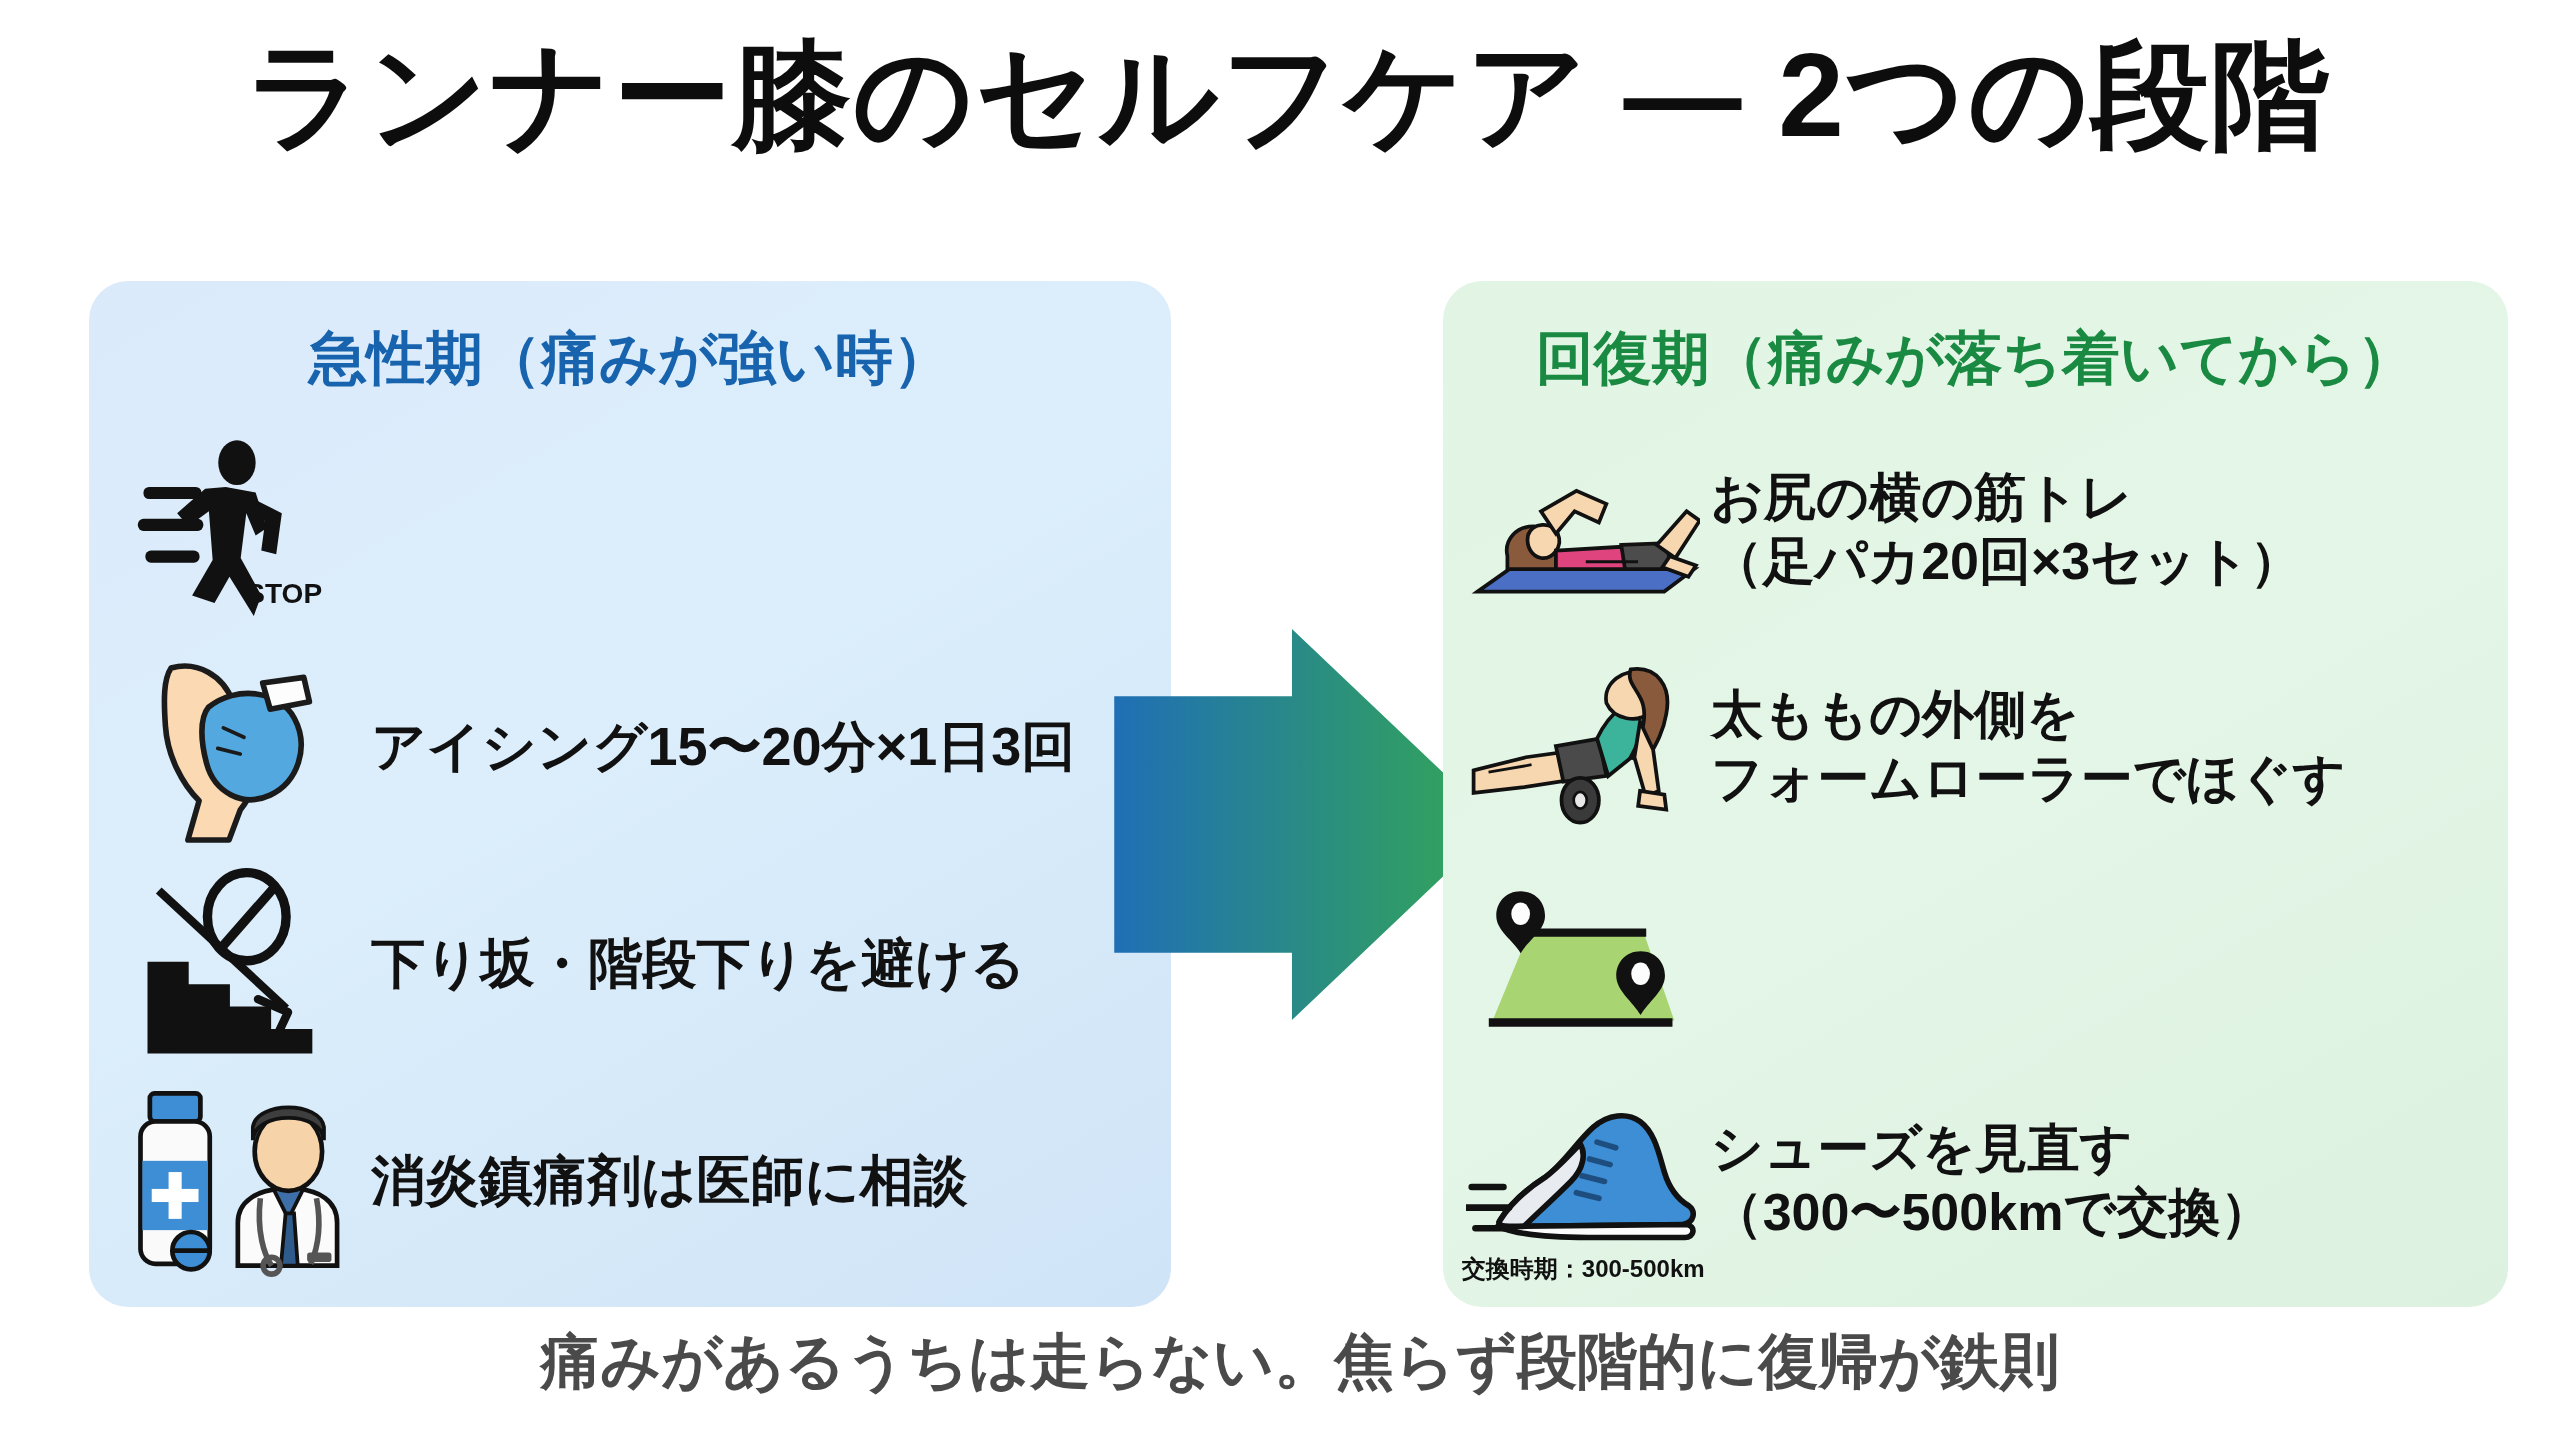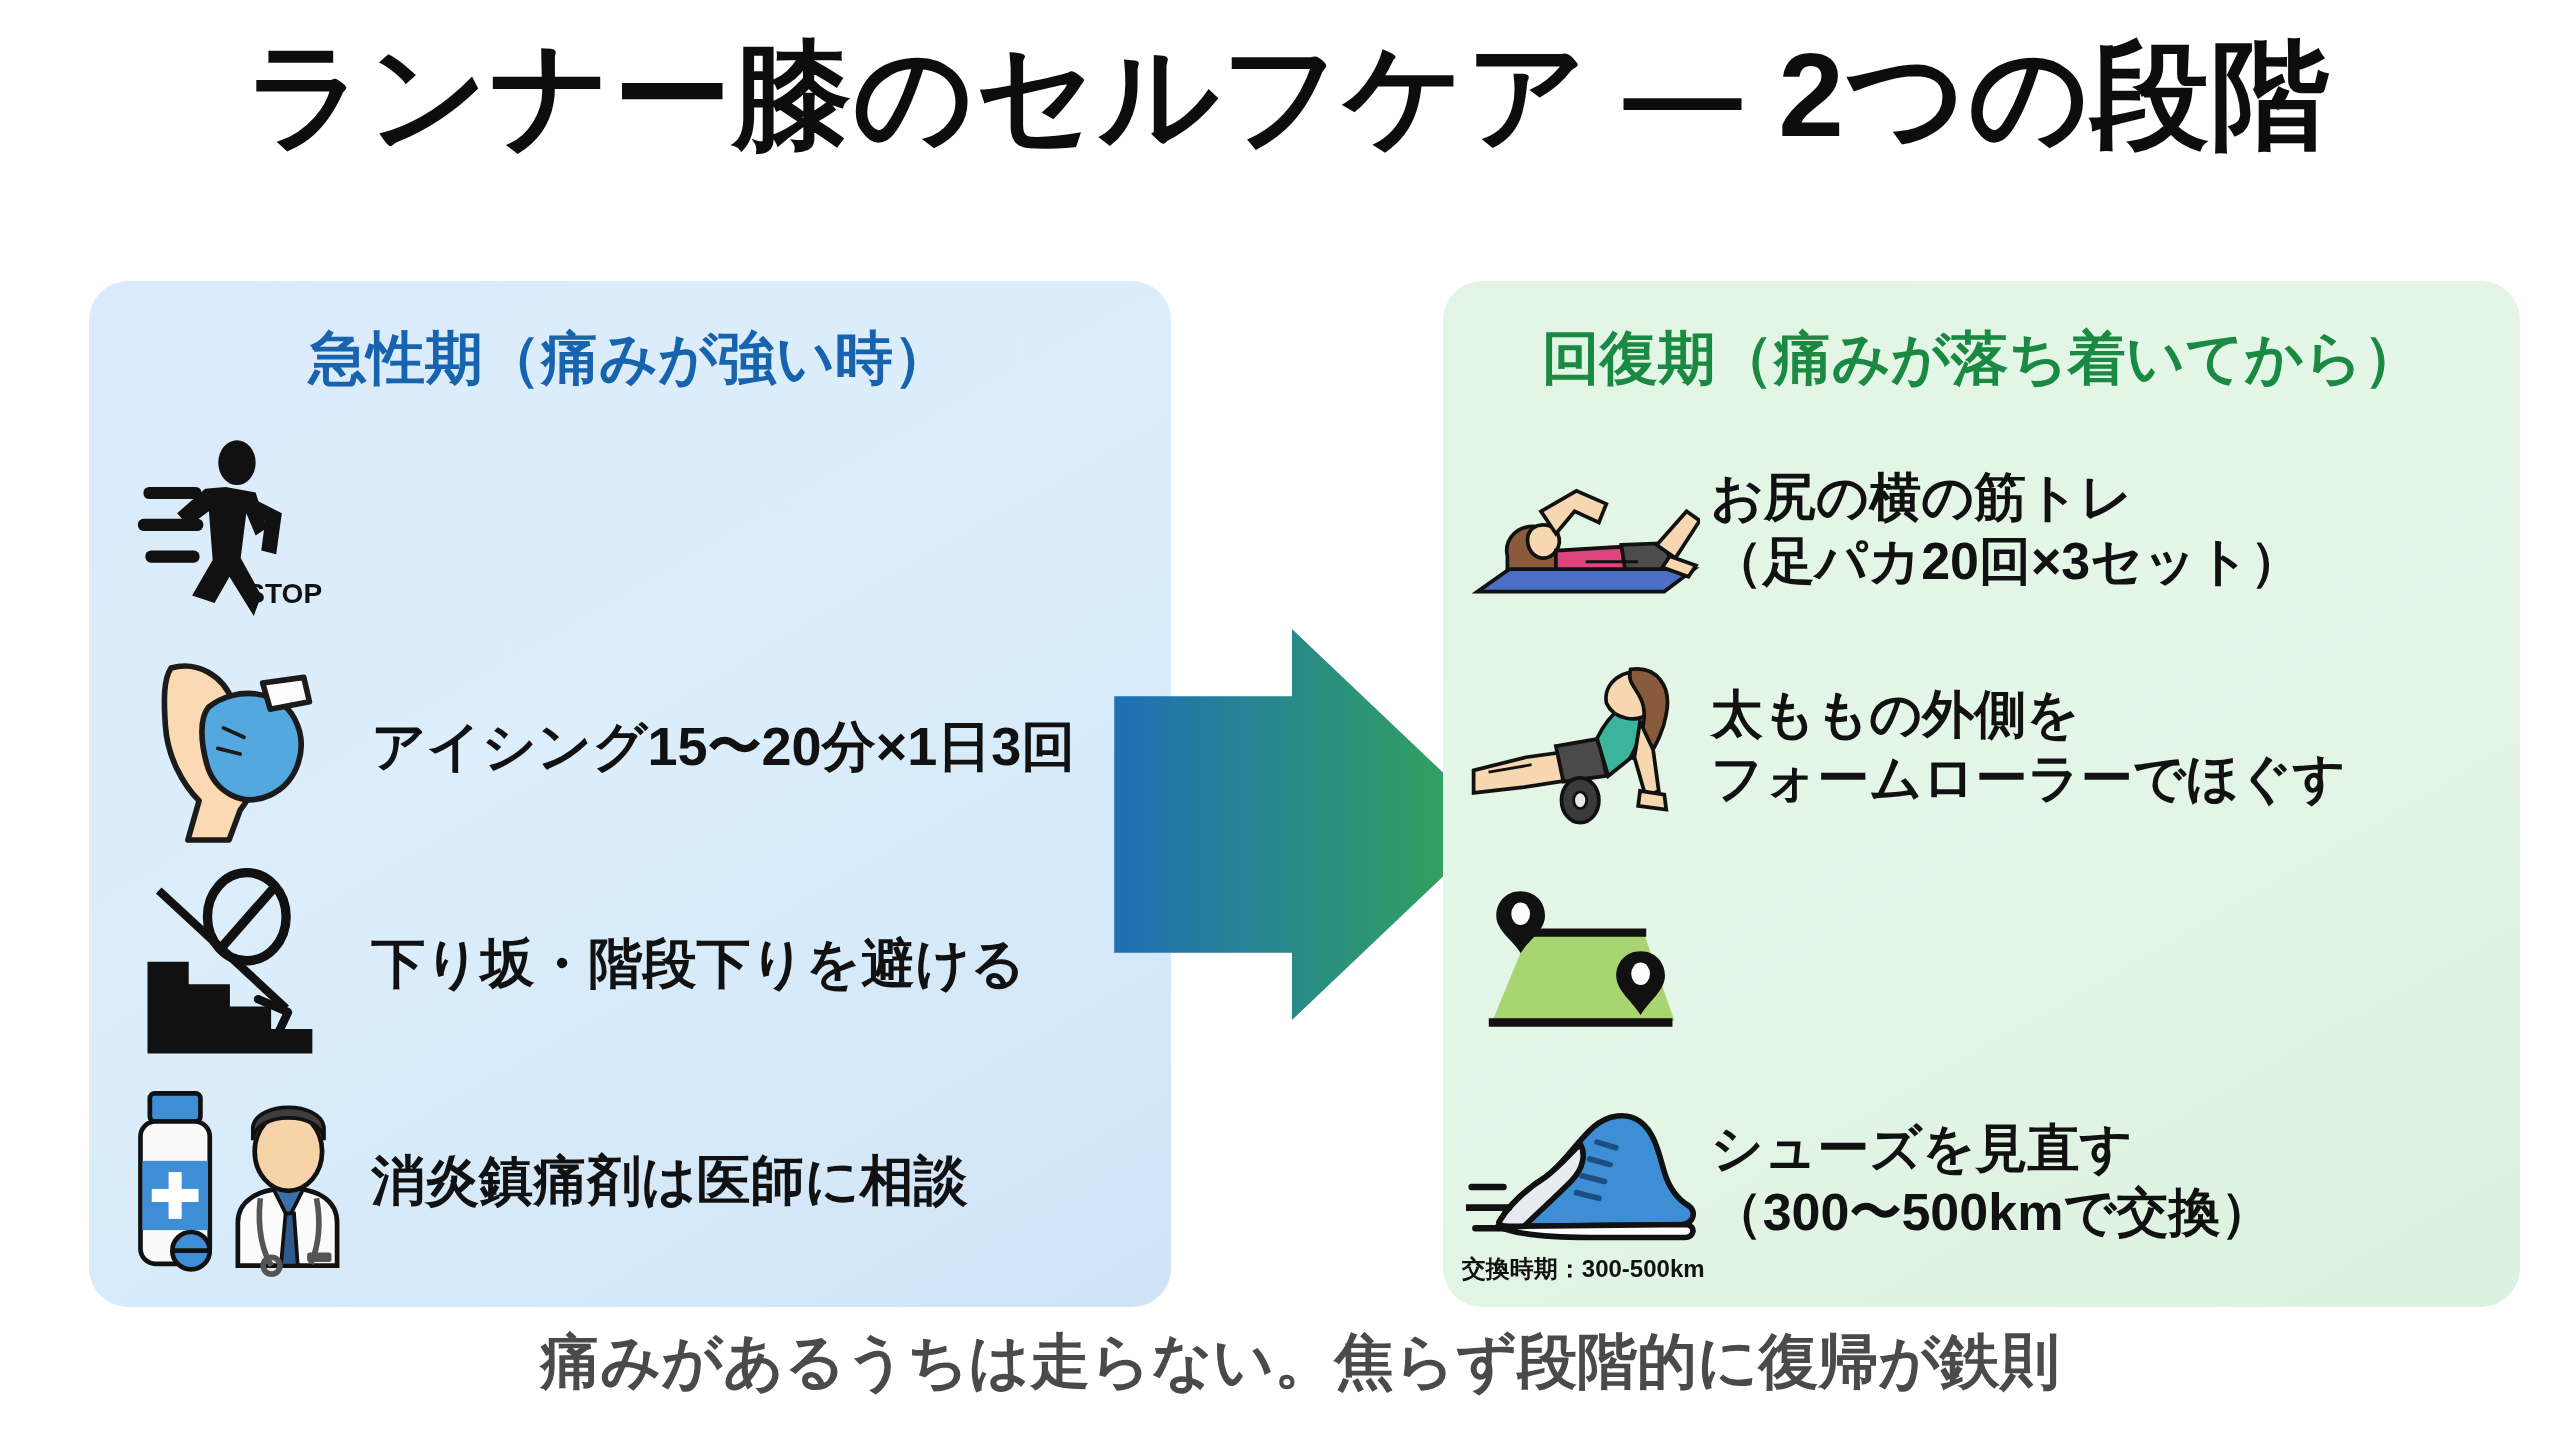--- a/index.html
+++ b/index.html
@@ -30,21 +30,20 @@
     border-radius:39px;
   }
   .panel-acute{
     left:75px;top:281px;width:1082px;height:1026px;
     background:linear-gradient(150deg,#dbeafb 0%,#dceefb 45%,#cfe4f7 100%);
     margin-left:14px;
   }
   .panel-recovery{
     left:1443px;top:281px;width:1065px;height:1026px;
     background:linear-gradient(150deg,#e2f5e4 0%,#e4f6e7 50%,#dcf1e0 100%);
-    padding-left:12px;
   }
   .panel-head{
     position:absolute;top:39px;left:0;width:100%;
     text-align:center;
     font-size:58px;font-weight:700;
     white-space:nowrap;
   }
   .panel-acute .panel-head{color:#1763ad;}
   .panel-recovery .panel-head{color:#1a8a43;}
 

